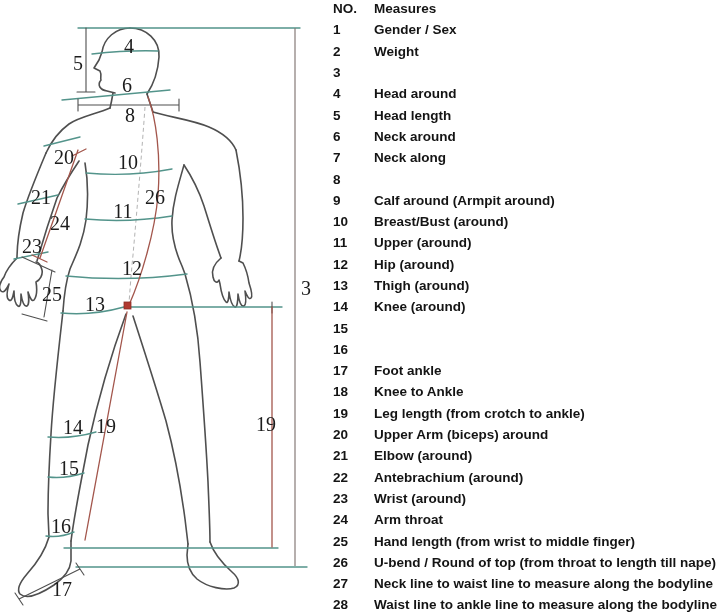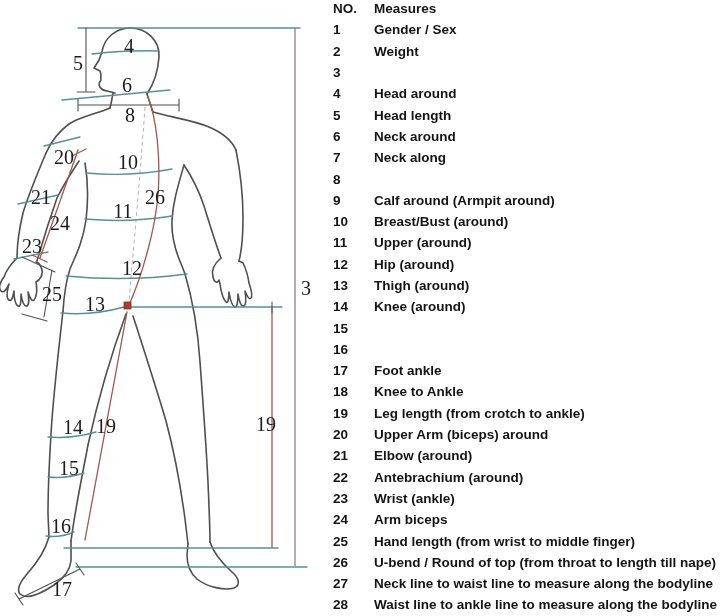--- a/index.html
+++ b/index.html
@@ -217,25 +217,25 @@
         <div class="mrow">
           <span class="no">21</span>
           <span class="lbl">Elbow (around)</span>
         </div>
         <div class="mrow">
           <span class="no">22</span>
           <span class="lbl">Antebrachium (around)</span>
         </div>
         <div class="mrow">
           <span class="no">23</span>
-          <span class="lbl">Wrist (ankle)</span>
+          <span class="lbl">Wrist (around)</span>
         </div>
         <div class="mrow">
           <span class="no">24</span>
-          <span class="lbl">Arm biceps</span>
+          <span class="lbl">Arm throat</span>
         </div>
         <div class="mrow">
           <span class="no">25</span>
           <span class="lbl">Hand length (from wrist to middle finger)</span>
         </div>
         <div class="mrow">
           <span class="no">26</span>
           <span class="lbl">U-bend / Round of top (from throat to length till nape)</span>
         </div>
         <div class="mrow">

